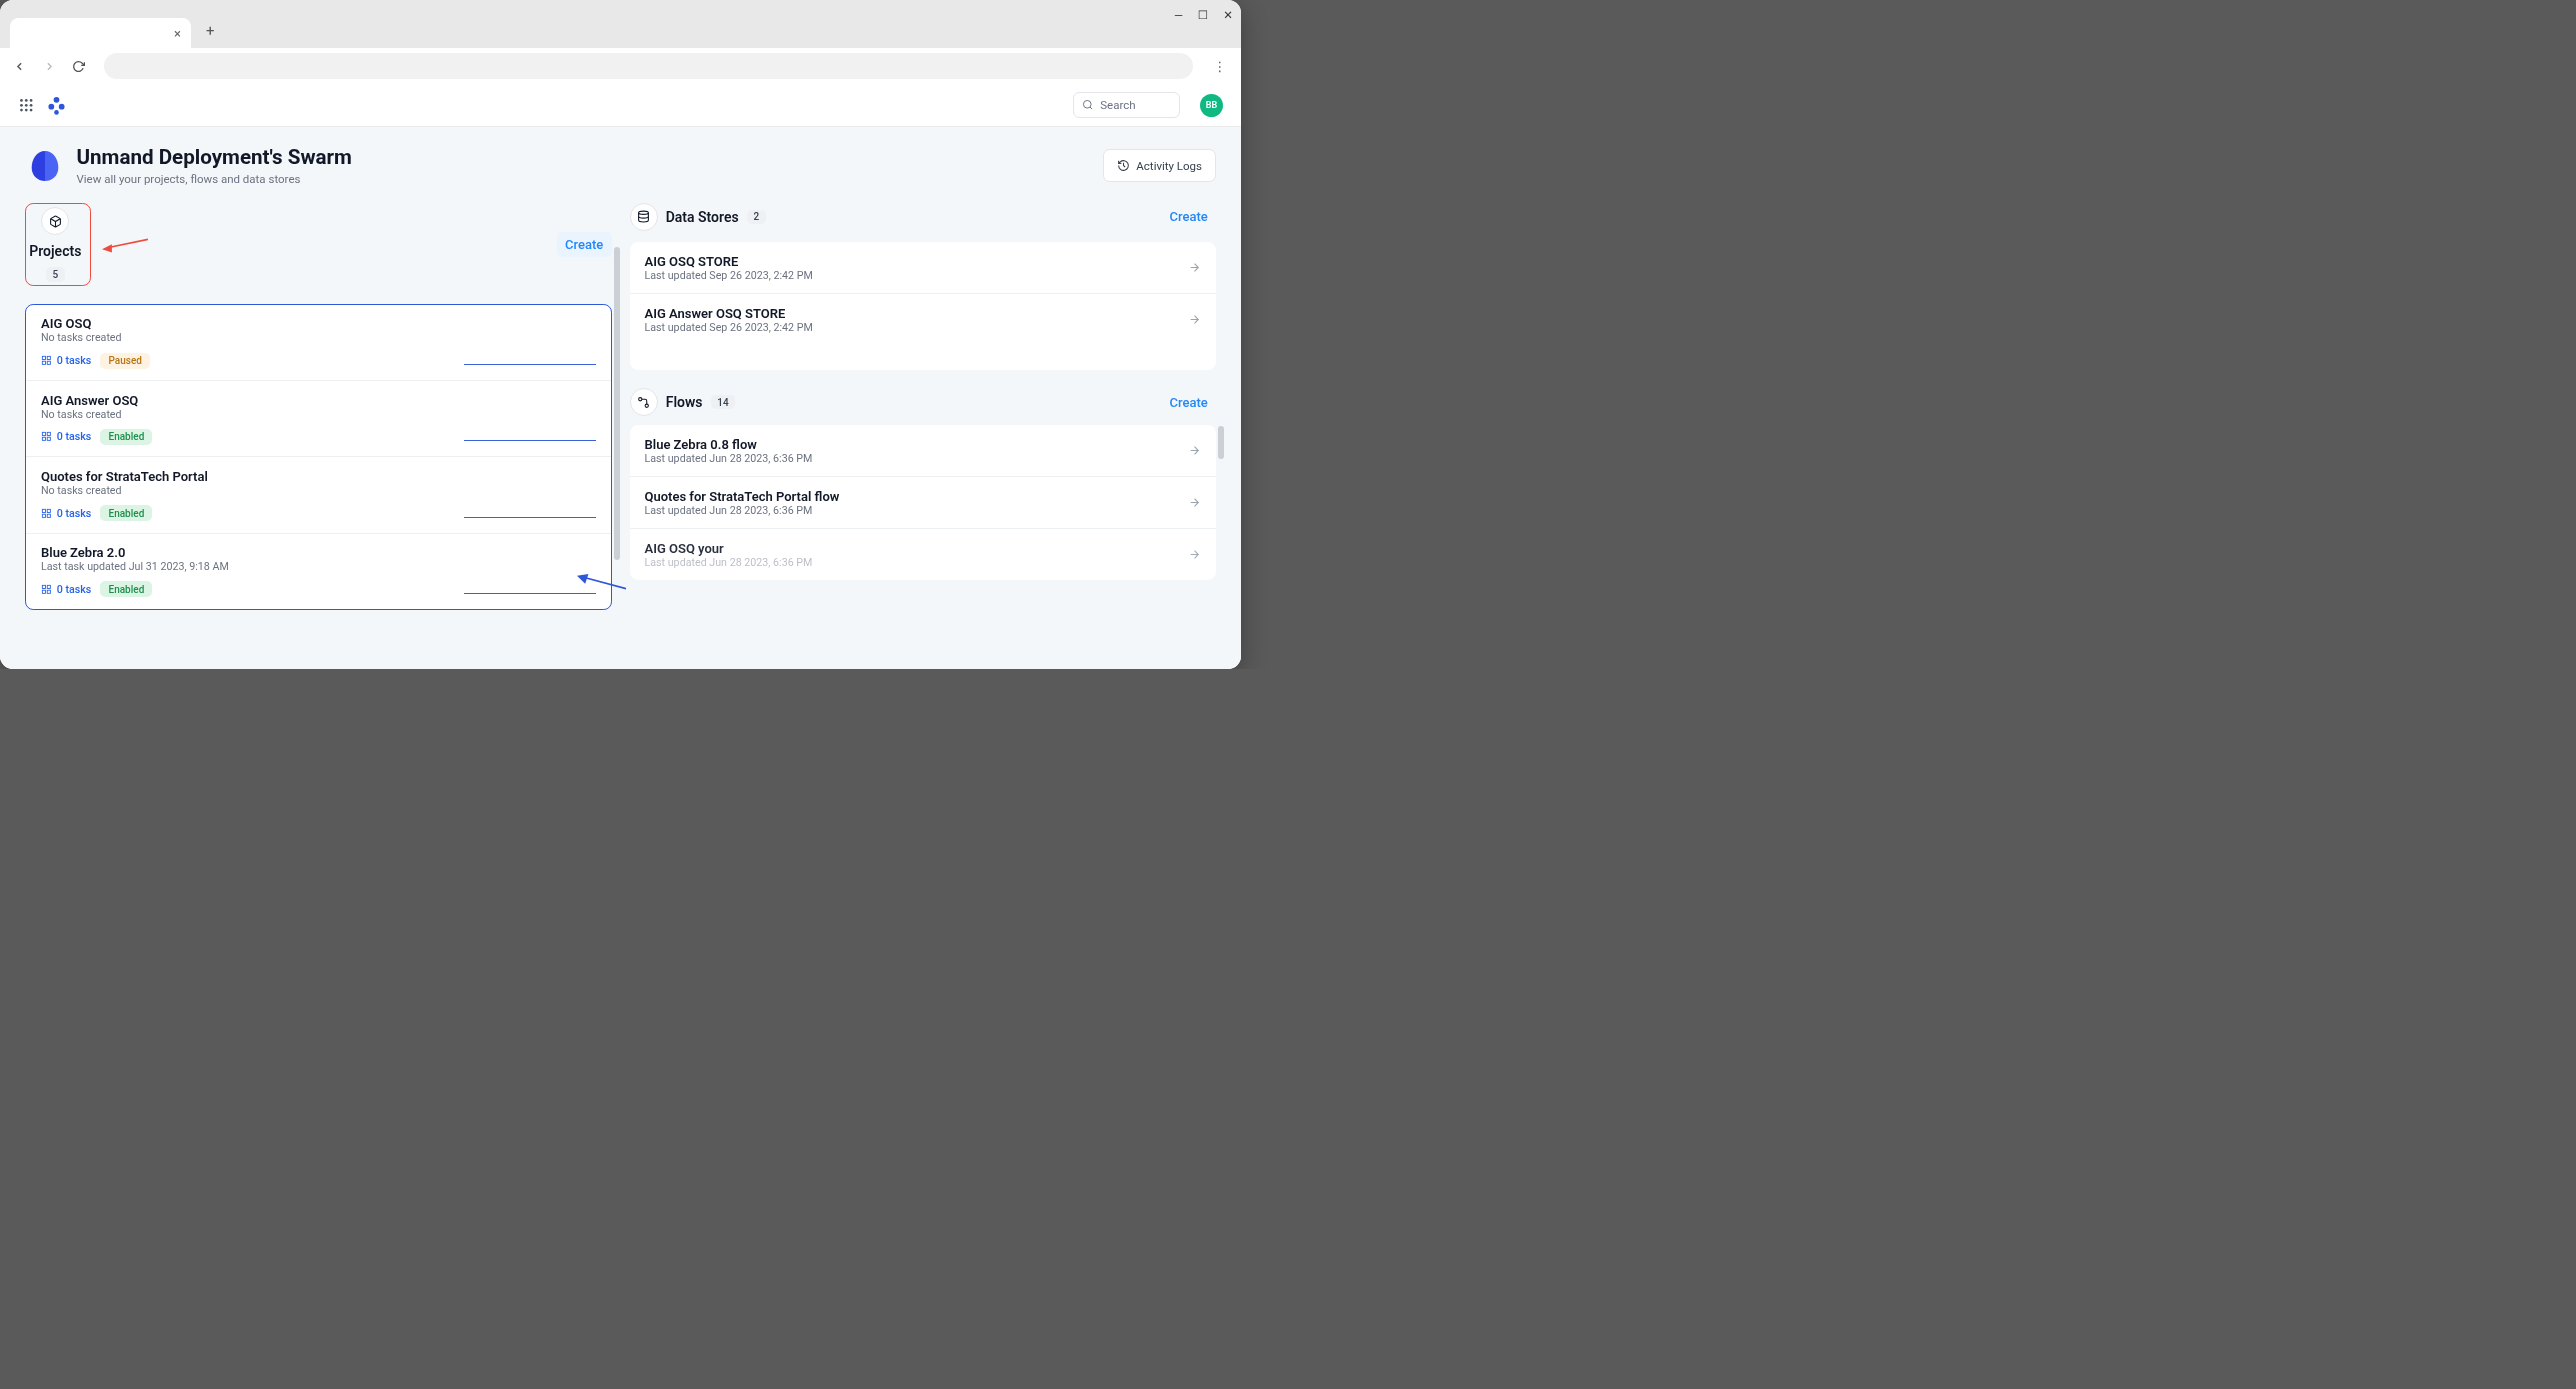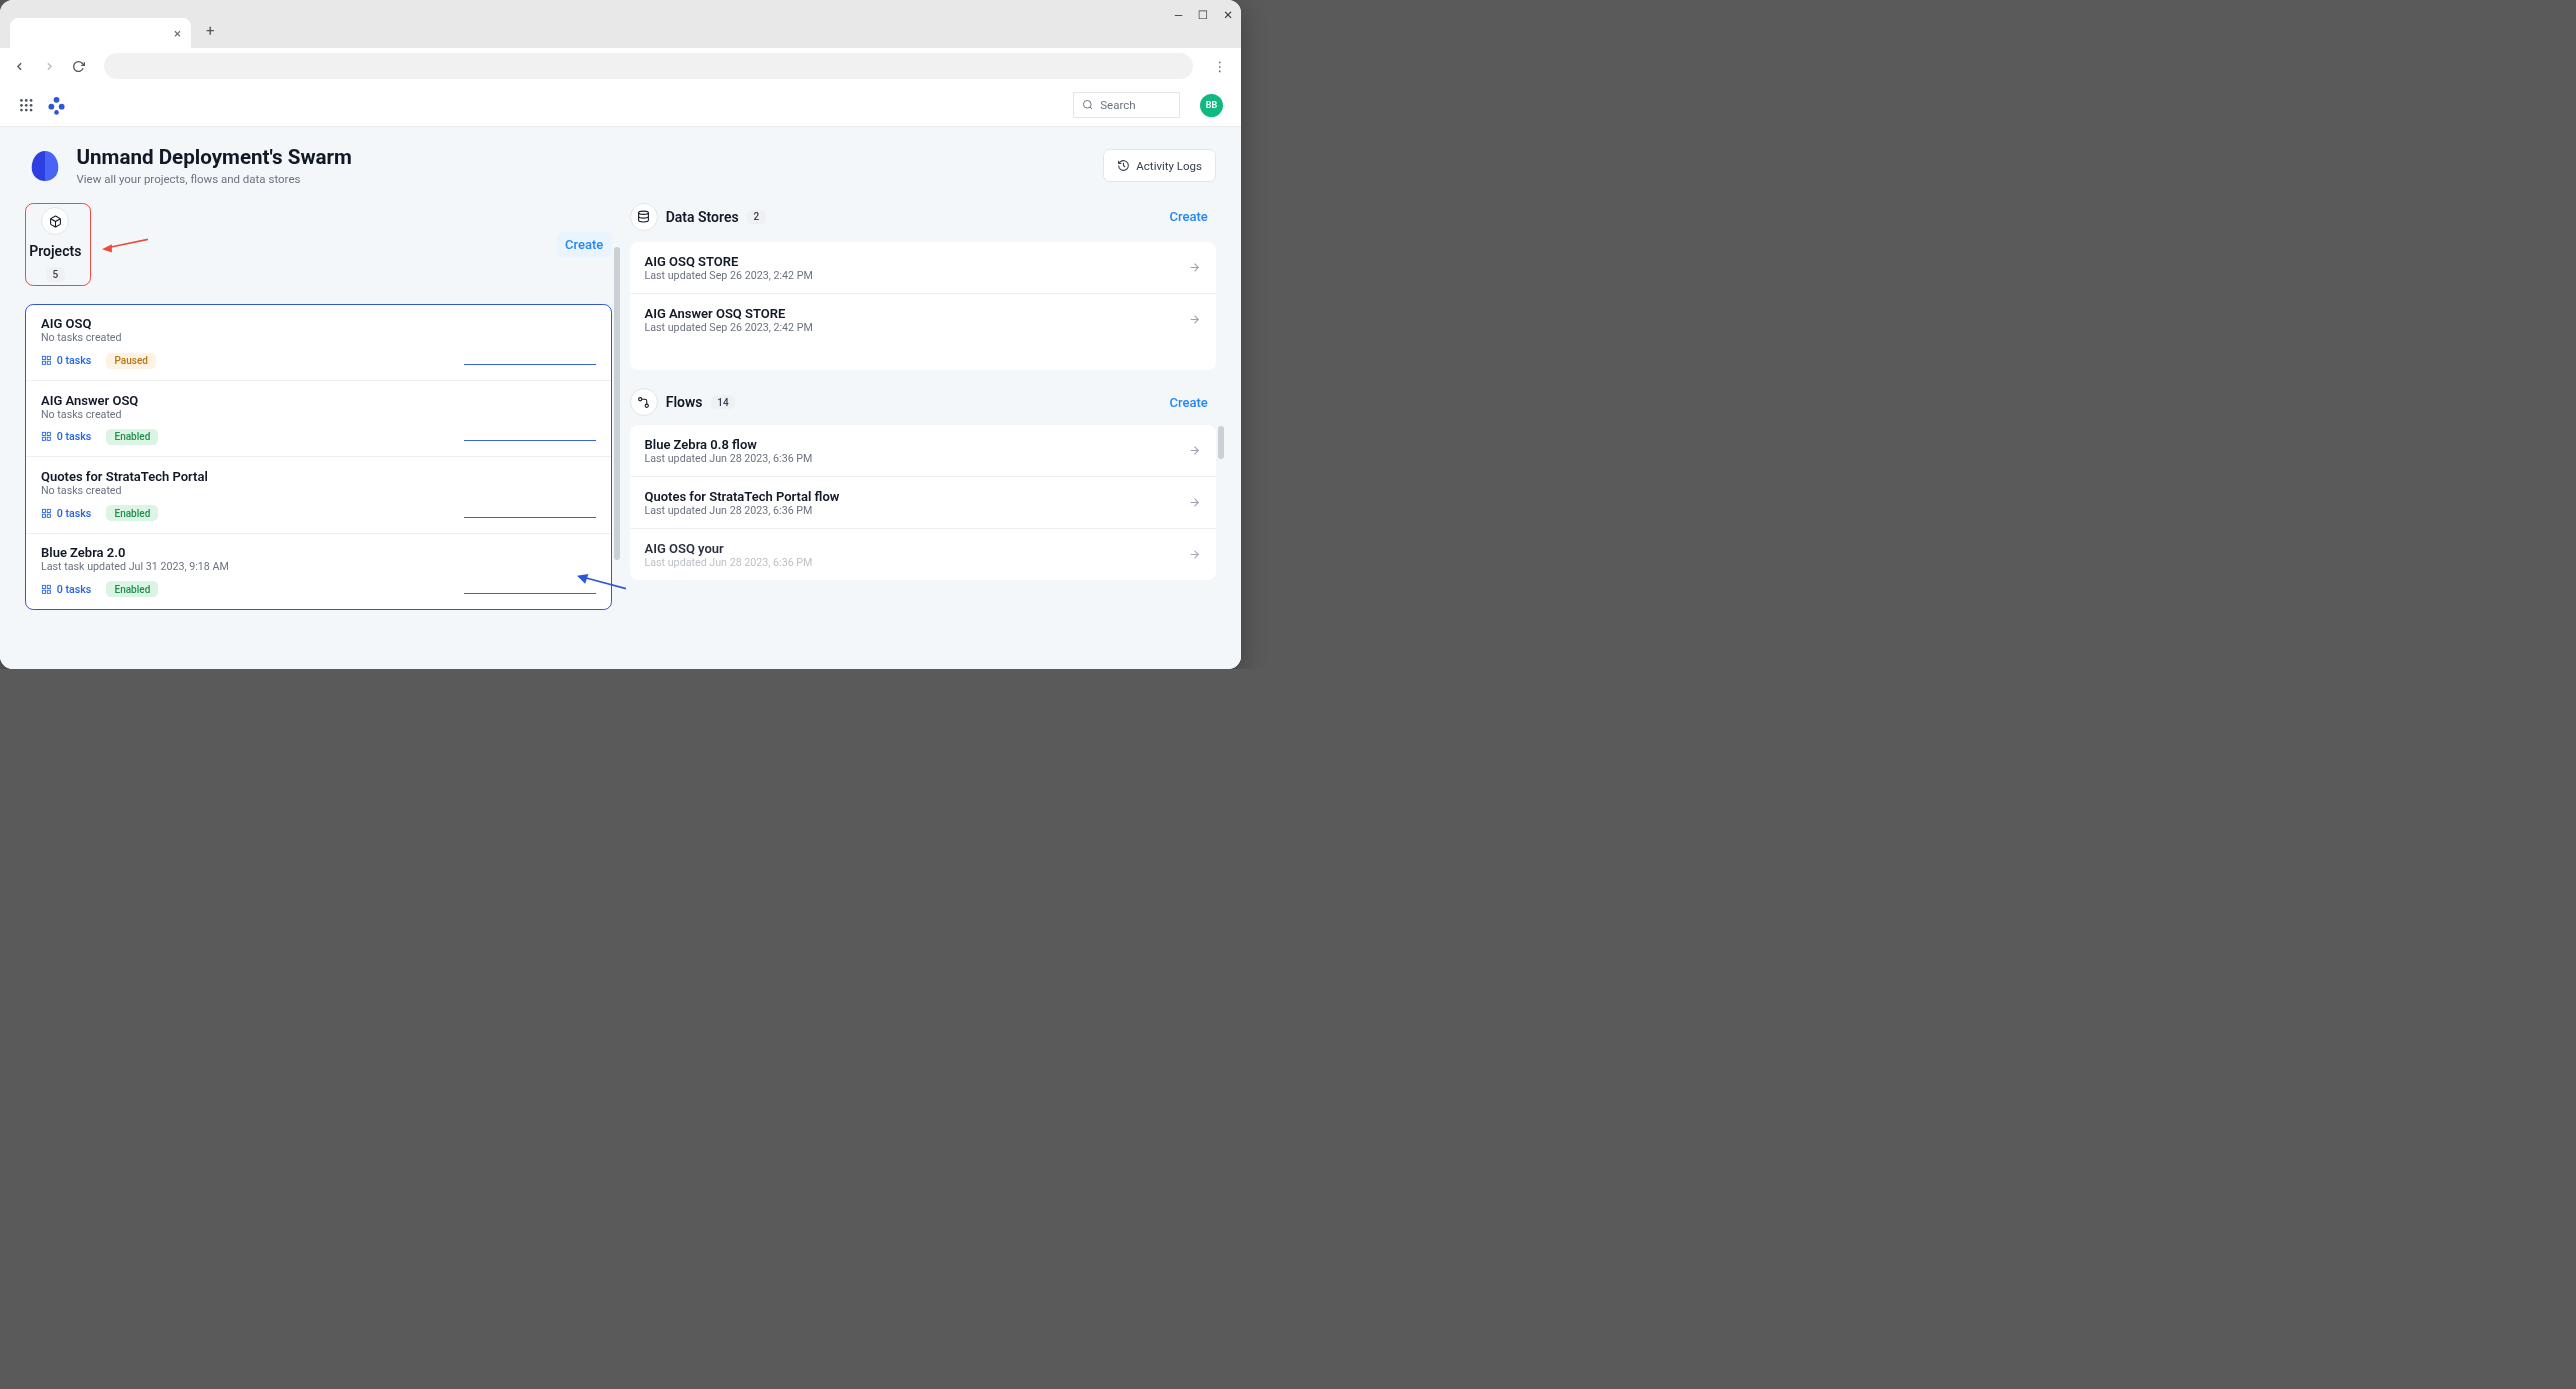--- a/index.html
+++ b/index.html
@@ -24,21 +24,21 @@
 
 .toolbar-row { background: #fff; height: 36px; display: flex; align-items: center; padding: 0 8.2px; gap: 6.6px; }
 .nav-btn { width: 23px; height: 23px; display: flex; align-items: center; justify-content: center; color: #555; cursor: pointer; border-radius: 3.3px; }
 .nav-btn.disabled { color: #bbb; }
 .url-bar { flex: 1; height: 26px; background: #f1f1f1; border-radius: 13px; margin: 0 6.6px; }
 .kebab { color: #555; cursor: pointer; padding: 3.3px 6.6px; }
 
 .app-header { background: #fff; height: 43px; display: flex; align-items: center; padding: 0 18px; gap: 10px; border-bottom: 0.8px solid #ebebeb; }
 .apps-grid { width: 16.5px; height: 16.5px; cursor: pointer; }
 .logo { width: 23px; height: 23px; }
-.search-box { margin-left: auto; width: 107px; height: 26px; border: 0.8px solid #e2e5e9; border-radius: 1px; display: flex; align-items: center; padding: 0 8.2px; gap: 6.6px; color: #6b7280; font-size: 11.5px; }
+.search-box { margin-left: auto; width: 107px; height: 26px; border: 0.8px solid #e2e5e9; border-radius: 6px; display: flex; align-items: center; padding: 0 8.2px; gap: 6.6px; color: #6b7280; font-size: 11.5px; }
 .avatar { width: 23px; height: 23px; border-radius: 50%; background: #10b981; color: #fff; display: flex; align-items: center; justify-content: center; font-size: 9px; font-weight: 600; margin-left: 10px; }
 
 .content-bg { background: #f4f7fa; height: calc(100% - 43px - 36px - 48px); overflow: hidden; }
 .page-header { display: flex; align-items: center; padding: 18px 25px 0 25px; }
 .brand-mark { width: 40px; height: 40px; border-radius: 8.2px; display: flex; align-items: center; justify-content: center; margin-right: 11.5px; }
 .page-title { font-size: 20.6px; font-weight: 700; color: #111827; }
 .page-subtitle { font-size: 11.5px; color: #6b7280; margin-top: 3.3px; }
 .activity-btn { margin-left: auto; height: 33px; padding: 0 13px; background: #fff; border: 0.8px solid #e2e5e9; border-radius: 6.6px; display: flex; align-items: center; gap: 6.6px; font-size: 11.5px; color: #374151; cursor: pointer; }
 
 .grid { display: flex; gap: 18px; padding: 16.5px 25px; }
@@ -52,21 +52,21 @@
 .create-link.plain { background: transparent; }
 
 .projects-badge { border: 1.6px solid #ef4b3f; border-radius: 8.2px; padding: 3.3px 8.2px 3.3px 3.3px; display: flex; align-items: center; gap: 8.2px; flex-direction: column; }
 
 .card-list { background: #fff; border-radius: 8.2px; overflow: hidden; }
 .projects-box { border: 1.6px solid #2d56d9; border-radius: 8.2px; }
 .card { padding: 11.5px 15px; border-bottom: 0.8px solid #edf0f3; position: relative; }
 .card:last-child { border-bottom: none; }
 .card-title { font-size: 13px; font-weight: 600; color: #111827; }
 .card-sub { font-size: 10.7px; color: #6b7280; margin-top: 0; }
-.card-meta { margin-top: 8.2px; display: flex; align-items: center; gap: 15px; font-size: 10.7px; }
+.card-meta { margin-top: 8.2px; display: flex; align-items: center; gap: 9px; font-size: 10.7px; }
 .task-link { color: #2563eb; display: flex; align-items: center; gap: 5px; font-weight: 500; }
 .status-badge { padding: 2.5px 8.2px; border-radius: 5px; font-size: 10px; font-weight: 500; }
 .status-paused { background: #fef3e2; color: #b97415; }
 .status-enabled { background: #dcf4e4; color: #1f8f4e; }
 .card-underline { position: absolute; right: 15px; bottom: 15px; width: 132px; border-bottom: 0.8px solid #3961db; }
 
 .ds-card { display: flex; align-items: center; justify-content: space-between; }
 .arrow-right { color: #9ca3af; }
 
 .scroll-thumb { position: absolute; right: -8.2px; top: 0; width: 5.8px; height: 91px; background: #cbd0d6; border-radius: 3.3px; }

